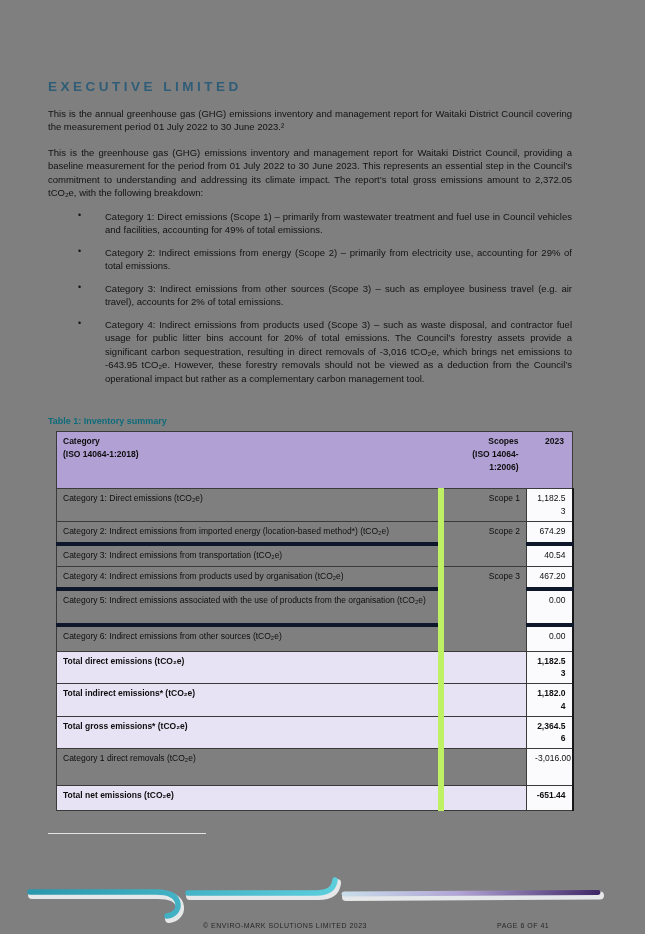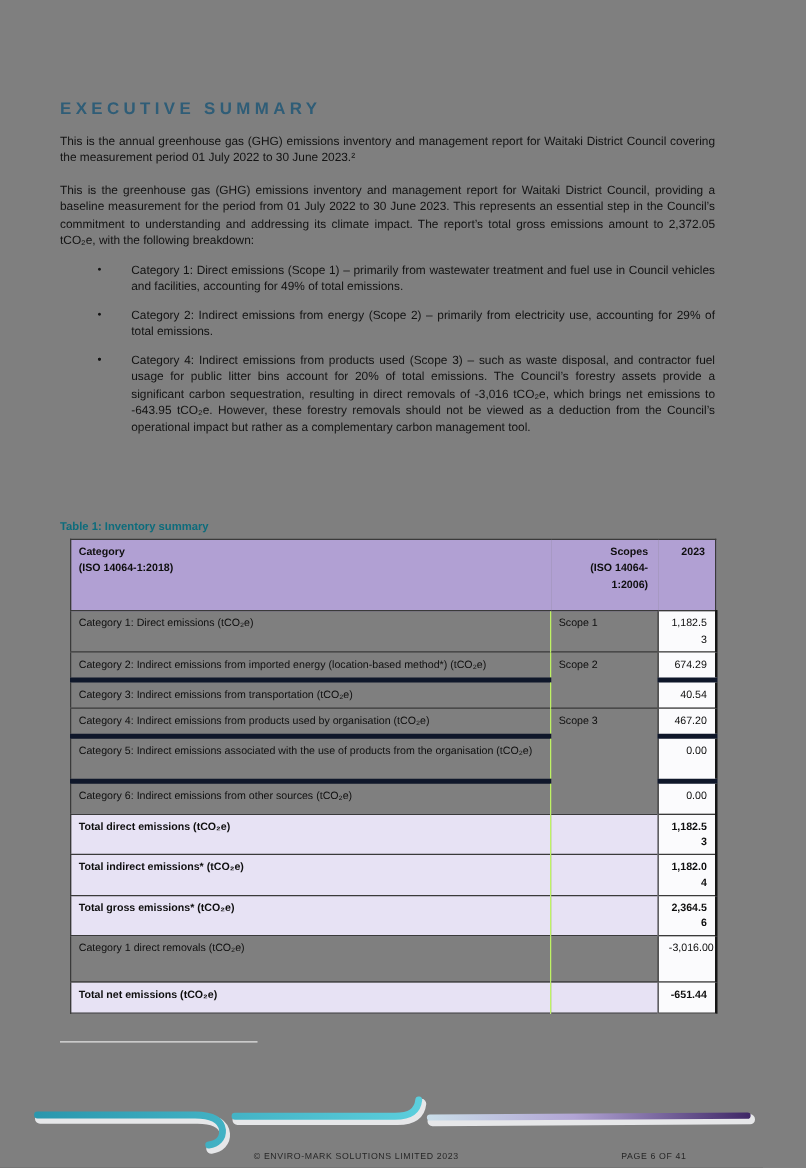--- a/index.html
+++ b/index.html
@@ -22,21 +22,21 @@
   .caption{top:416px;left:48px;font-size:9px;font-weight:bold;color:#0d6c7c;}
 
   .tablewrap{top:431px;left:56px;width:516px;}
   table.inv{border-collapse:collapse;width:516px;font-size:8.5px;table-layout:fixed;color:#0e0e0e;border:1px solid #3a3a3a;}
   table.inv col.c1{width:384px;}
   table.inv col.c2{width:86px;}
   table.inv col.c3{width:46px;}
   table.inv td{padding:3px 6px;vertical-align:top;line-height:1.5;word-wrap:break-word;}
   .hdr td{background:#b1a0d3;font-weight:bold;line-height:1.7;padding-top:5px;padding-bottom:5px;}
   .hdr .r{text-align:right;padding-right:8px;}
-  .scope-cell{text-align:left;padding-right:7px;border-left:1px solid #bef264;}
+  .scope-cell{text-align:right;padding-right:7px;border-left:6px solid #bef264;}
   .scope-mid{vertical-align:middle;}
   .value-cell{background:#fbfbfd;text-align:right;border-left:1px solid #3a3a3a;border-right:2px solid #161616;padding-right:4px;}
   tr.bt-dark td{border-top:1px solid #3a3a3a;}
   tr.bt-light td.bordered{border-top:4px solid #0f172a;}
   tr.total td{background:#e7e2f4;font-weight:bold;}
   tr.total td.value-cell{background:#fbfbfd;}
   td.h56{height:50px;} td.h18{height:12px;} td.h20{height:14px;} td.h24{height:18px;}
   td.h32{height:26px;} td.h36{height:30px;}
   .wrapval{width:38px;margin-left:auto;}
 
@@ -48,36 +48,37 @@
   .swoosh{top:872px;left:0;}
   .footer-text{font-size:7px;letter-spacing:0.5px;color:#262626;white-space:nowrap;}
   .copyright{top:922px;left:203px;}
   .pagenum{top:922px;left:497px;}
 </style>
 </head>
 <body>
 
 <div class="page">
 
-  <div class="abs heading">EXECUTIVE SUMMARY</div>
+  <div class="abs heading">EXECUTIVE LIMITED</div>
 
   <div class="abs para p1">This is the annual greenhouse gas (GHG) emissions inventory and management report for Waitaki District Council covering the measurement period 01 July 2022 to 30 June 2023.²</div>
   <div class="abs para p2">This is the greenhouse gas (GHG) emissions inventory and management report for Waitaki District Council, providing a baseline measurement for the period from 01 July 2022 to 30 June 2023.  This represents an essential step in the Council’s commitment to understanding and addressing its climate impact. The report’s total gross emissions amount to 2,372.05 tCO₂e, with the following breakdown:</div>
 
   <div class="abs bullets">
     <div class="bullet">
       <span class="marker">•</span>
       <span>Category 1: Direct emissions (Scope 1) – primarily from wastewater treatment and fuel use in Council vehicles and facilities, accounting for 49% of total emissions.</span>
     </div>
     <div class="bullet">
       <span class="marker">•</span>
       <span>Category 2: Indirect emissions from energy (Scope 2) – primarily from electricity use, accounting for 29% of total emissions.</span>
     </div>
     <div class="bullet">
       <span class="marker">•</span>
+      <span>Category 3: Indirect emissions from other sources (Scope 3) – such as employee business travel (e.g. air travel), accounts for 2% of total emissions.</span>
     </div>
     <div class="bullet">
       <span class="marker">•</span>
       <span>Category 4: Indirect emissions from products used (Scope 3) – such as waste disposal, and contractor fuel usage for public litter bins account for 20% of total emissions. The Council’s forestry assets provide a significant carbon sequestration, resulting in direct removals of -3,016 tCO₂e, which brings net emissions to -643.95 tCO₂e. However, these forestry removals should not be viewed as a deduction from the Council’s operational impact but rather as a complementary carbon management tool.</span>
     </div>
   </div>
 
   <div class="abs caption">Table 1: Inventory summary</div>
 
   <div class="abs tablewrap">

